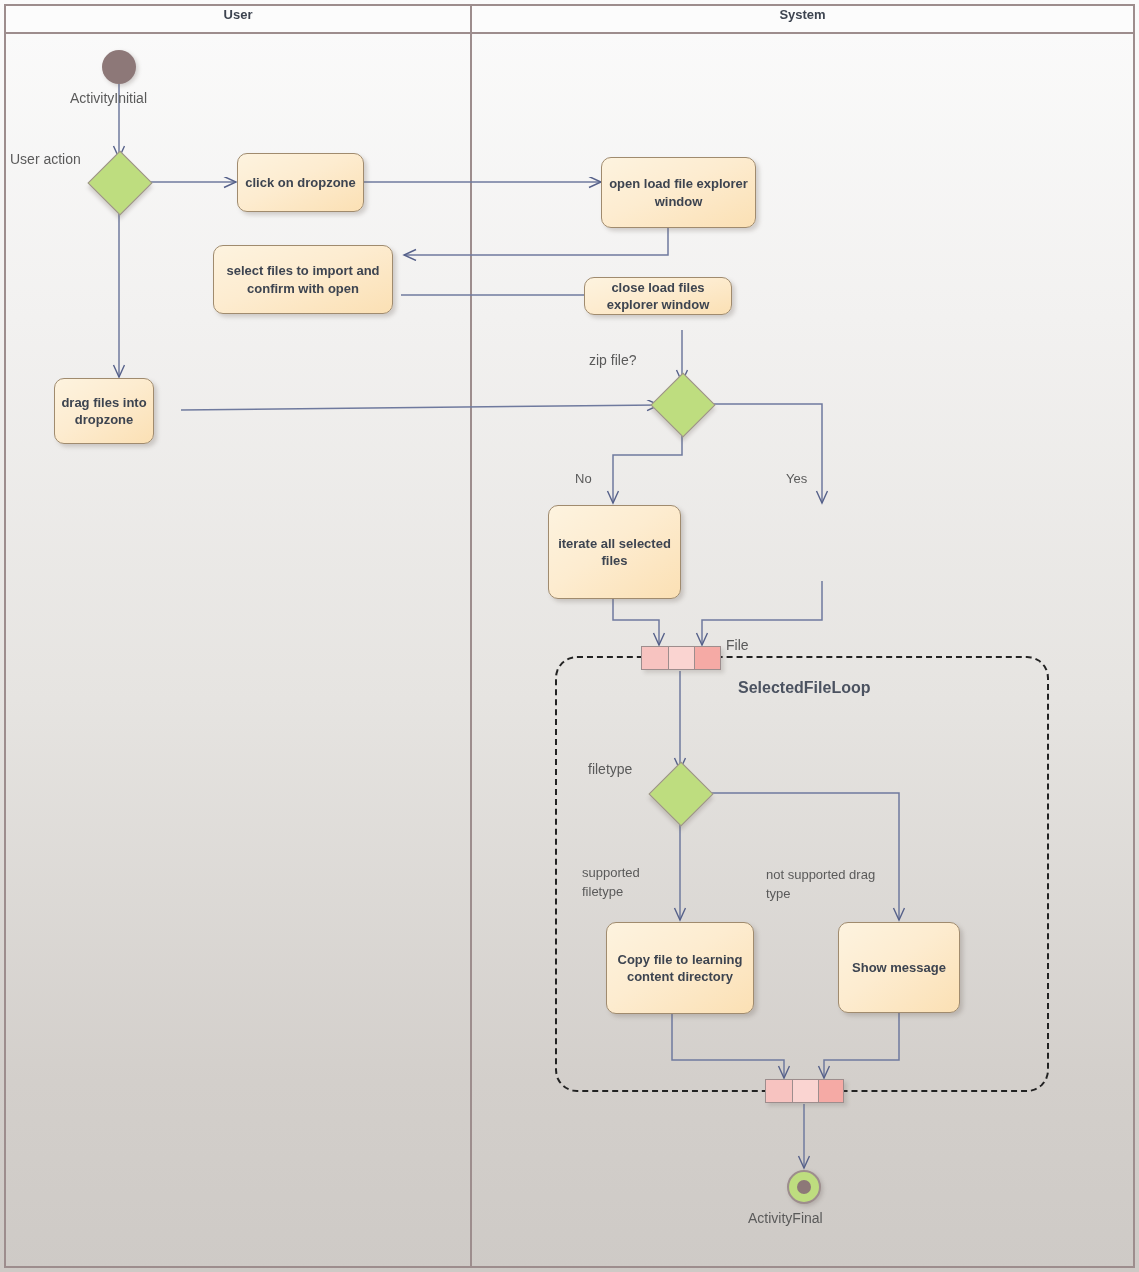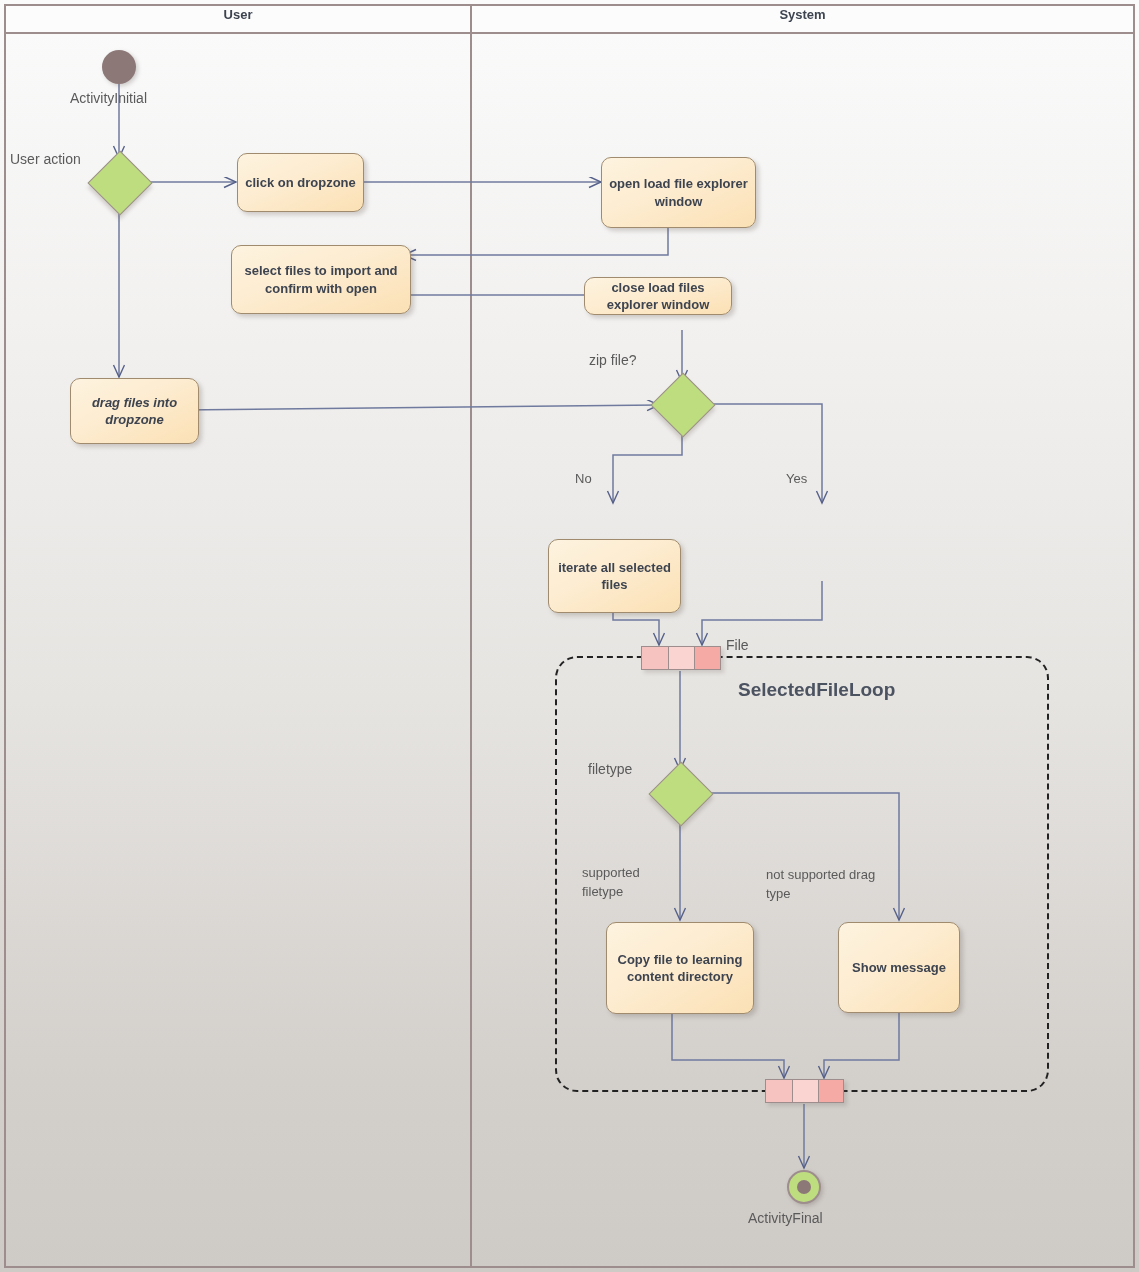--- a/index.html
+++ b/index.html
@@ -129,21 +129,21 @@
   .fork-seg.s3 { background: #f5aaa5; }
 
   .loop-region {
     position: absolute;
     box-sizing: border-box;
     border: 2px dashed #222222;
     border-radius: 22px;
   }
   .loop-label {
     position: absolute;
-    font-size: 19px;
+    font-size: 16px;
     font-weight: bold;
     color: #4b5260;
     white-space: nowrap;
   }
   .edge-label {
     position: absolute;
     font-size: 13px;
     color: #5a5a5a;
     white-space: pre;
     line-height: 1.45;
@@ -224,35 +224,35 @@
   </svg>
 
   <div class="initial-node" style="left:102px; top:50px;"></div>
   <div class="node-label" style="left:70px; top:90px;">ActivityInitial</div>
 
   <div class="diamond" style="left:97px; top:160px;"></div>
   <div class="node-label" style="left:10px; top:151px;">User action</div>
 
   <div class="action" style="left:237px; top:153px; width:127px; height:59px;">click on dropzone</div>
 
-  <div class="action" style="left:231px; top:245px; width:180px; height:69px;">select files to import and confirm with open</div>
-
-  <div class="action" style="left:70px; top:378px; width:129px; height:66px;font-style:italic;">drag files into dropzone</div>
+  <div class="action" style="left:213px; top:245px; width:180px; height:69px;">select files to import and confirm with open</div>
+
+  <div class="action" style="left:54px; top:378px; width:100px; height:66px;">drag files into dropzone</div>
 
   <div class="action" style="left:601px; top:157px; width:155px; height:71px;">open load file explorer window</div>
 
   <div class="action" style="left:584px; top:277px; width:148px; height:38px;">close load files explorer window</div>
 
   <div class="node-label" style="left:589px; top:352px;">zip file?</div>
   <div class="diamond" style="left:660px; top:382px;"></div>
 
   <div class="edge-label" style="left:575px; top:470px;">No</div>
   <div class="edge-label" style="left:786px; top:470px;">Yes</div>
 
-  <div class="action" style="left:548px; top:505px; width:133px; height:74px;margin-top:34px;">iterate all selected files</div>
+  <div class="action" style="left:548px; top:505px; width:133px; height:94px;">iterate all selected files</div>
 
 
   <div class="fork-bar" style="left:641px; top:646px; width:80px;">
     <div class="fork-seg s1" style="width:27px;"></div>
     <div class="fork-seg s2" style="width:26px;"></div>
     <div class="fork-seg s3" style="width:25px;"></div>
   </div>
   <div class="node-label" style="left:726px; top:637px;">File</div>
 
   <div class="node-label" style="left:588px; top:761px;">filetype</div>

